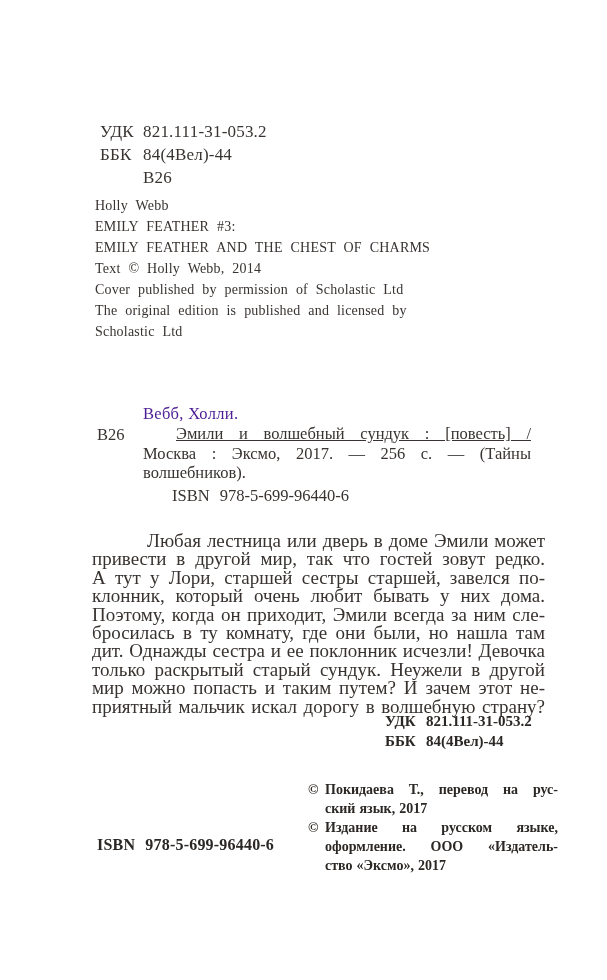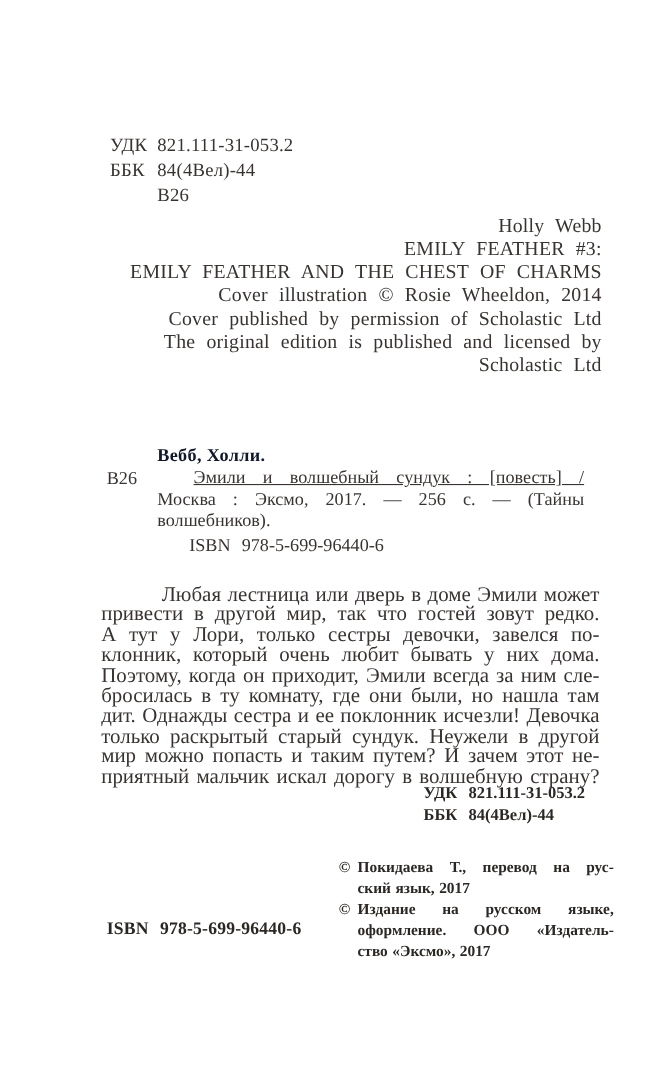--- a/index.html
+++ b/index.html
@@ -28,41 +28,41 @@
   }
   .top-codes .code-row { display: flex; }
   .top-codes .code-label { display: inline-block; width: 43px; }
 
   
   .title-block {
     position: absolute;
     left: 95px;
     top: 195px;
     width: 452px;
-    text-align: right;
-    font-size: 18px;
+    text-align: left;
+    font-size: 14px;
     line-height: 21px;
     word-spacing: 0.30em;
     letter-spacing: 0.2px;
   }
 
   
   .bib {
     position: absolute;
     left: 97px;
     top: 404px;
     width: 436px;
     font-size: 16.5px;
     line-height: 19.8px;
   }
   .bib-heading {
     margin-left: 46px;
-    font-weight: bold;
+    font-weight: normal;
     letter-spacing: 0.3px;
-    color: #0f172a;
+    color: #4c1d95;
   }
   .bib-body { position: relative; }
   .bib-code { position: absolute; left: 0; top: 1px; }
   .bib-lines { margin-left: 46px; width: 388px; }
   .bib-line {
     text-align: justify;
     text-align-last: justify;
     word-spacing: 0.04em;
   }
   .bib-line.first { padding-left: 33px; box-sizing: border-box; text-decoration: underline; }
@@ -148,21 +148,21 @@
     <div class="code-row">
       <span class="code-label"></span>
       <span>В26</span>
     </div>
   </div>
 
   <div class="title-block">
     <div>Holly Webb</div>
     <div>EMILY FEATHER #3:</div>
     <div>EMILY FEATHER AND THE CHEST OF CHARMS</div>
-    <div>Cover illustration © Rosie Wheeldon, 2014</div>
+    <div>Text © Holly Webb, 2014</div>
     <div>Cover published by permission of Scholastic Ltd</div>
     <div>The original edition is published and licensed by</div>
     <div>Scholastic Ltd</div>
   </div>
 
   <div class="bib">
     <div class="bib-heading">Вебб, Холли.</div>
     <div class="bib-body">
       <span class="bib-code">В26</span>
       <div class="bib-lines">
@@ -170,21 +170,21 @@
         <div class="bib-line">Москва : Эксмо, 2017. — 256 с. — (Тайны</div>
         <div class="bib-line last">волшебников).</div>
       </div>
       <div class="bib-isbn">ISBN 978-5-699-96440-6</div>
     </div>
   </div>
 
   <div class="annotation">
     <div class="anno-line first">Любая лестница или дверь в доме Эмили может</div>
     <div class="anno-line">привести в другой мир, так что гостей зовут редко.</div>
-    <div class="anno-line">А тут у Лори, только сестры девочки, завелся по-</div>
+    <div class="anno-line">А тут у Лори, старшей сестры старшей, завелся по-</div>
     <div class="anno-line">клонник, который очень любит бывать у них дома.</div>
     <div class="anno-line">Поэтому, когда он приходит, Эмили всегда за ним сле-</div>
     <div class="anno-line">бросилась в ту комнату, где они были, но нашла там</div>
     <div class="anno-line">дит. Однажды сестра и ее поклонник исчезли! Девочка</div>
     <div class="anno-line">только раскрытый старый сундук. Неужели в другой</div>
     <div class="anno-line">мир можно попасть и таким путем? И зачем этот не-</div>
     <div class="anno-line">приятный мальчик искал дорогу в волшебную страну?</div>
   </div>
 
   <div class="bottom-codes">

